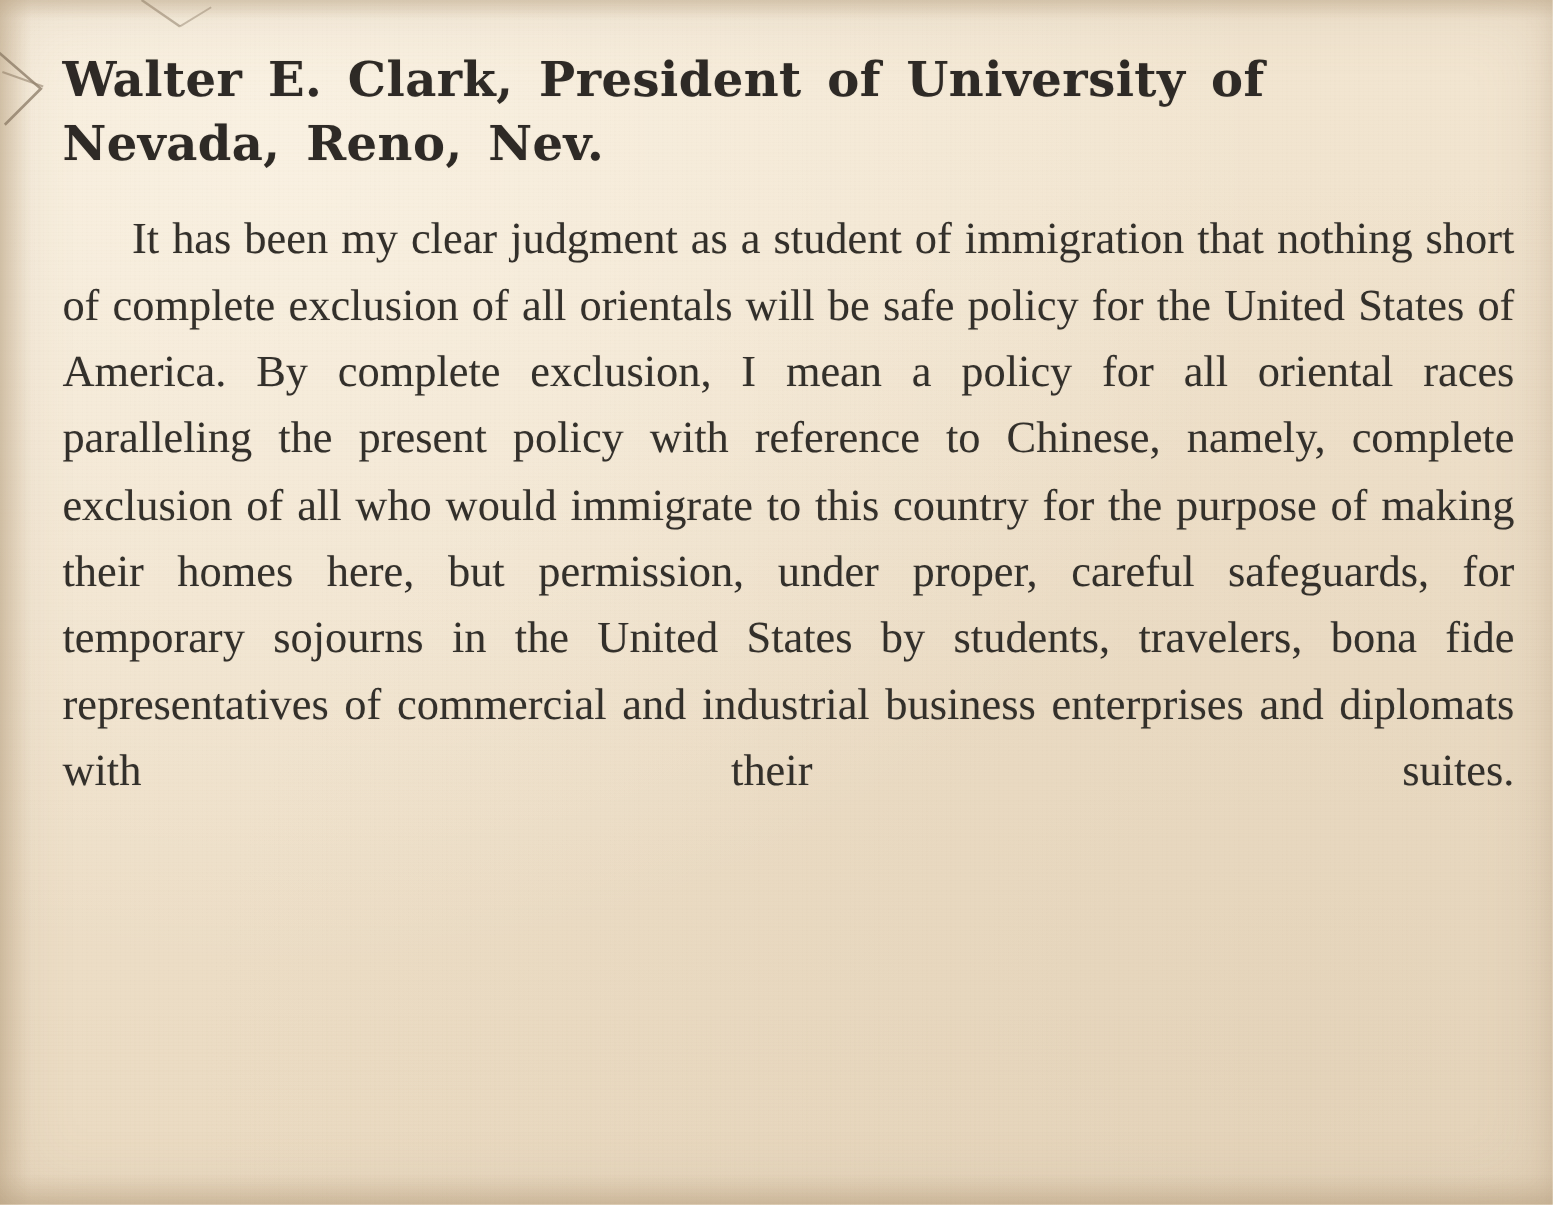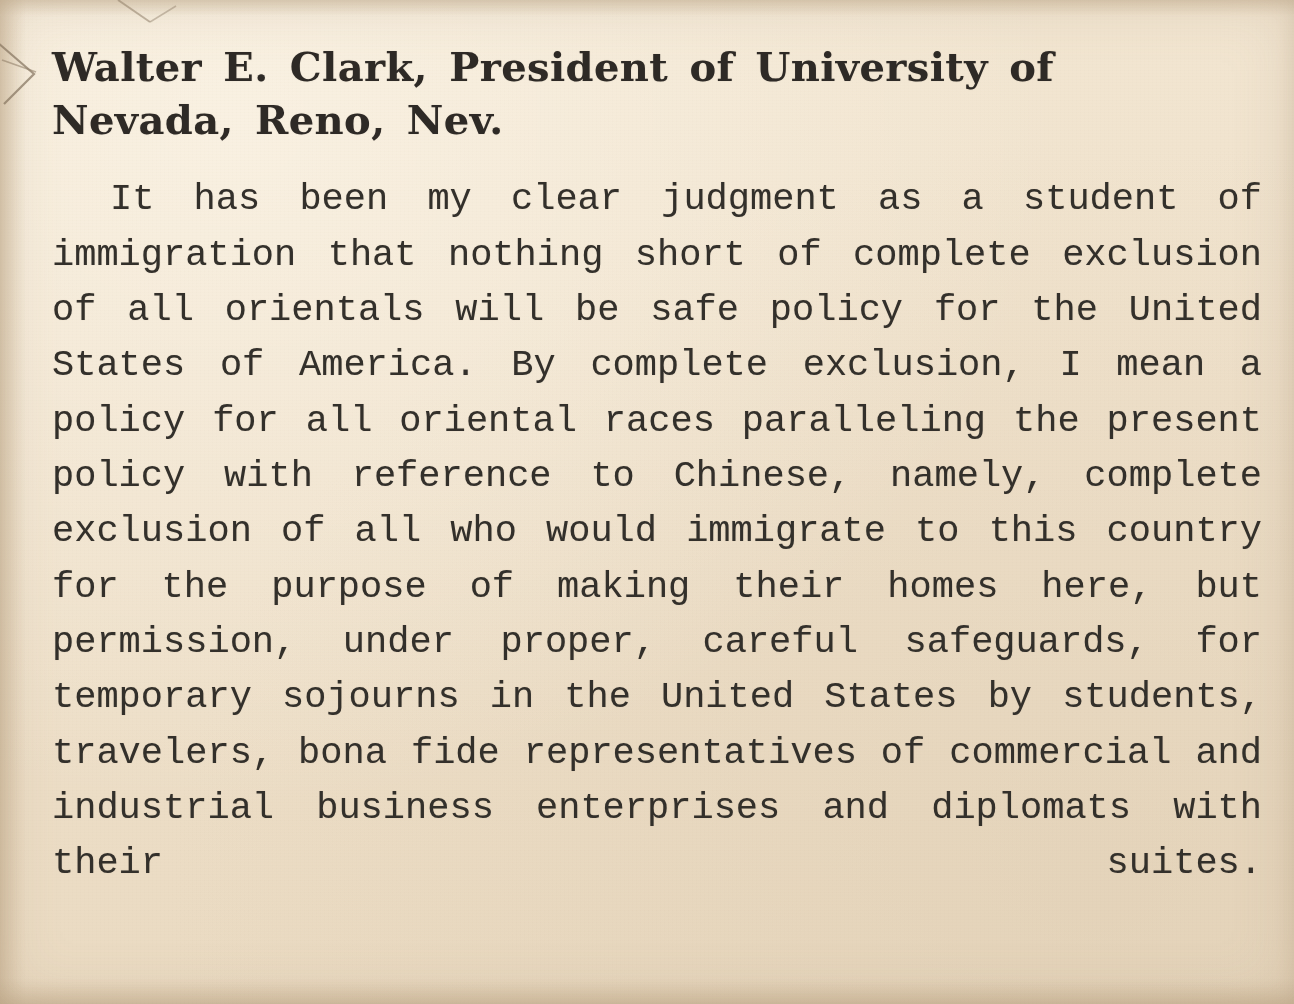--- a/index.html
+++ b/index.html
@@ -80,21 +80,21 @@
     font-size: 40px;
     line-height: 1.33;
     color: #2e2a26;
     letter-spacing: 0.4px;
     word-spacing: 7px;
     margin: 0 0 26px 0;
     max-width: 1165px;
     text-shadow: 0 0 1px rgba(60,50,40,0.25);
   }
   .paragraph {
-    font-family: Liberation Mono, monospace;
+    font-family: Liberation Serif, serif;
     font-size: 37px;
     line-height: 1.495;
     color: #33302b;
     text-align: justify;
     text-indent: 58px;
     margin: 0;
     word-spacing: 1px;
     text-shadow: 0 0 1px rgba(60,50,40,0.18);
   }
   .paragraph::after {

